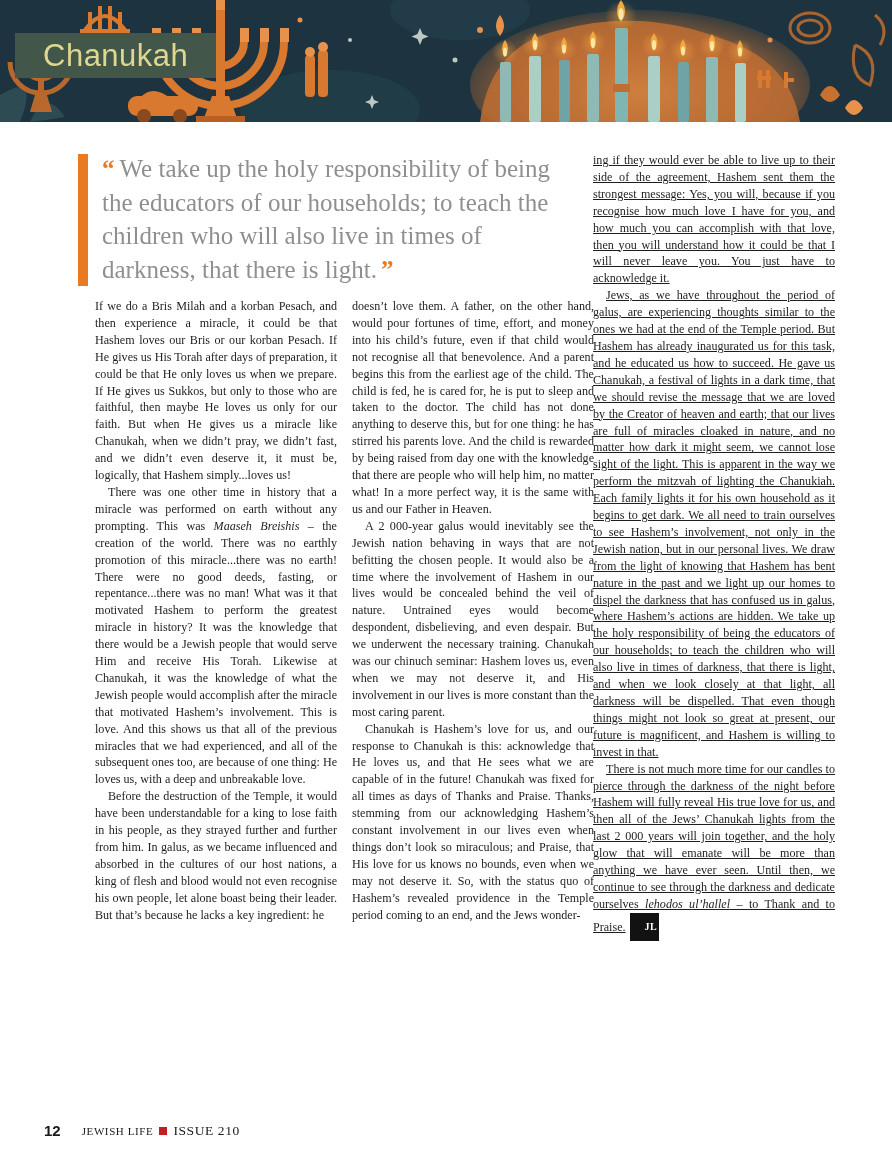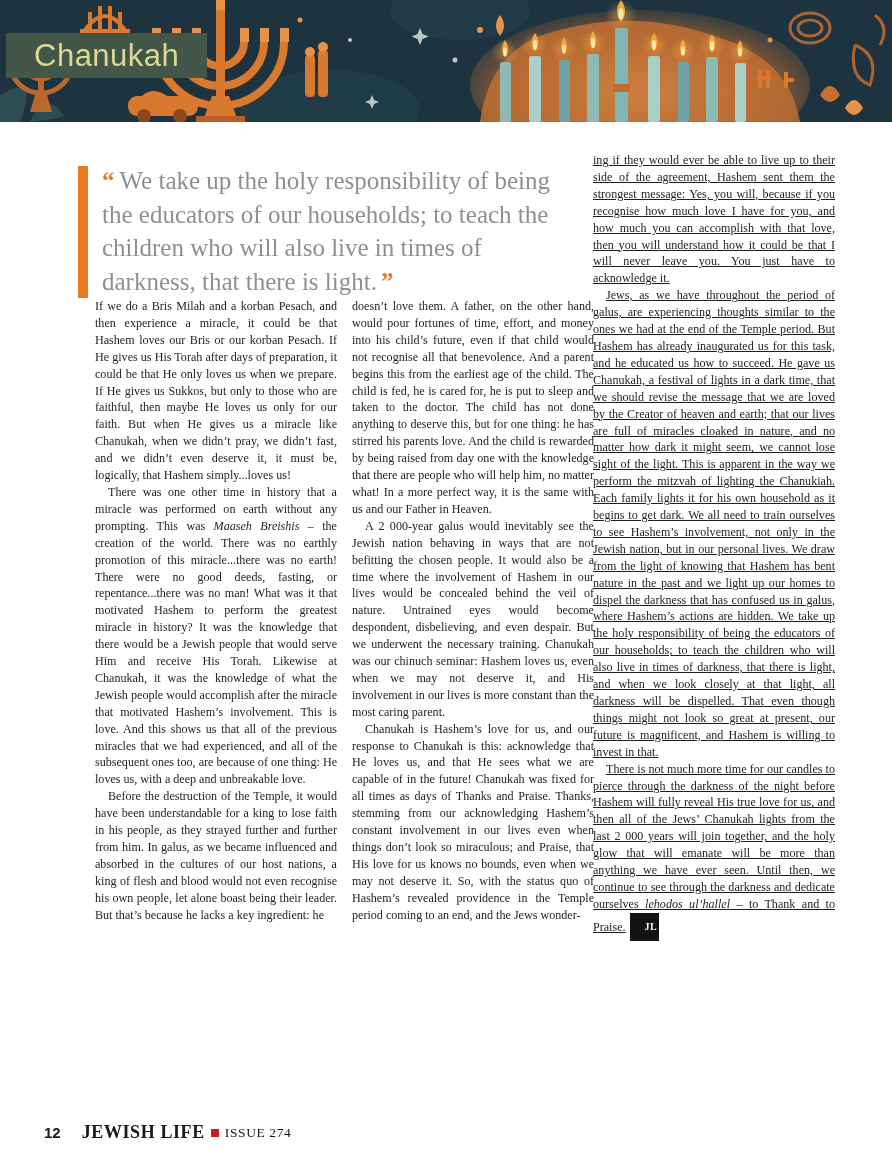--- a/index.html
+++ b/index.html
@@ -3,27 +3,27 @@
 <meta charset="utf-8">
 <style>
   * { margin: 0; padding: 0; box-sizing: border-box; }
   html, body { background: #ffffff; }
   body { width: 892px; height: 1169px; position: relative; overflow: hidden;
          font-family: "Liberation Serif", serif; }
 
   
   .banner { position: absolute; left: 0; top: 0; width: 892px; height: 122px; overflow: hidden; }
   .banner svg { display: block; width: 892px; height: 122px; }
-  .banner-label { position: absolute; left: 6px; top: 33px; width: 201px; height: 45px;
+  .banner-label { position: absolute; left: 15px; top: 33px; width: 201px; height: 45px;
                   background: #43564a; color: #ddd78f; display: flex; align-items: center;
                   padding-left: 28px; font-family: "Liberation Sans", sans-serif;
                   font-size: 31px; font-weight: 400; letter-spacing: 0.5px; }
 
   
-  .quote-block { position: absolute; left: 78px; top: 164px; width: 500px; height: 136px; }
+  .quote-block { position: absolute; left: 78px; top: 152px; width: 500px; height: 136px; }
   .quote-bar { position: absolute; left: 0; top: 2px; width: 10px; height: 132px; background: #e87b22; }
   .quote-text { position: absolute; left: 24px; top: 0; width: 476px;
                 font-size: 25px; line-height: 33.5px; color: #8f8f8f; }
   .qmark { color: #e87b22; font-weight: 700; letter-spacing: -1px; }
   .qmark.open { margin-right: 6px; }
   .qmark.close { margin-left: 4px; }
 
   
   .col { position: absolute; width: 242px; text-align: justify; color: #1e1e1e;
          font-size: 12.1px; line-height: 16.9px; overflow: hidden;
@@ -35,21 +35,21 @@
   #col-2 { left: 593px; top: 152px; height: 948px; text-decoration: underline; }
   .end-mark { display: inline-block; background: #121212; color: #ffffff;
               font-family: "Liberation Serif", serif; font-weight: 700;
               font-size: 10px; line-height: 12px; padding: 8px 2px; margin-left: 4px;
               letter-spacing: 0.5px; vertical-align: 1px; }
 
   
   .footer { position: absolute; left: 44px; top: 1122px; display: flex; align-items: center; }
   .page-num { font-family: "Liberation Sans", sans-serif; font-weight: 700;
               font-size: 15px; color: #1a1a1a; margin-right: 21px; }
-  .mag-name { font-family: "Liberation Serif", serif; font-weight: 700; font-size: 18px;
+  .mag-name { font-family: "Liberation Serif", serif; font-weight: 400; font-size: 11px;
               letter-spacing: 0.6px; color: #1a1a1a; text-align: right; }
   .issue-sep { width: 8px; height: 8px; background: #c1201e; margin: 0 6px; display: inline-block; }
   .issue-label { font-family: "Liberation Serif", serif; font-size: 13.5px;
                  letter-spacing: 0.6px; color: #1a1a1a; }
 </style>
 </head>
 <body>
 
 <div class="banner">
   <svg viewBox="0 0 892 122" preserveAspectRatio="none" aria-hidden="true">
@@ -234,14 +234,14 @@
 <div class="col" id="col-2">
     <p><span>ing if they would ever be able to live up to their side of the agreement, Hashem sent them the strongest message: Yes, you will, because if you recognise how much love I have for you, and how much you can accomplish with that love, then you will understand how it could be that I will never leave you. You just have to acknowledge it.</span></p>
     <p class="indent"><span>Jews, as we have throughout the period of galus, are experiencing thoughts similar to the ones we had at the end of the Temple period. But Hashem has already inaugurated us for this task, and he educated us how to succeed. He gave us Chanukah, a festival of lights in a dark time, that we should revise the message that we are loved by the Creator of heaven and earth; that our lives are full of miracles cloaked in nature, and no matter how dark it might seem, we cannot lose sight of the light. This is apparent in the way we perform the mitzvah of lighting the Chanukiah. Each family lights it for his own household as it begins to get dark. We all need to train ourselves to see Hashem’s involvement, not only in the Jewish nation, but in our personal lives. We draw from the light of knowing that Hashem has bent nature in the past and we light up our homes to dispel the darkness that has confused us in galus, where Hashem’s actions are hidden. We take up the holy responsibility of being the educators of our households; to teach the children who will also live in times of darkness, that there is light, and when we look closely at that light, all darkness will be dispelled. That even though things might not look so great at present, our future is magnificent, and Hashem is willing to invest in that.</span></p>
     <p class="indent"><span>There is not much more time for our candles to pierce through the darkness of the night before Hashem will fully reveal His true love for us, and then all of the Jews’ Chanukah lights from the last 2 000 years will join together, and the holy glow that will emanate will be more than anything we have ever seen. Until then, we continue to see through the darkness and dedicate ourselves </span><i>lehodos ul’hallel</i><span> – to Thank and to Praise.</span><span class="end-mark">JL</span></p>
   </div>
 
 <div class="footer">
   <span class="page-num">12</span>
   <span class="mag-name">JEWISH LIFE</span>
   <span class="issue-sep"></span>
-  <span class="issue-label">ISSUE 274</span>
+  <span class="issue-label">ISSUE 210</span>
 </div>
 
 </body></html>

